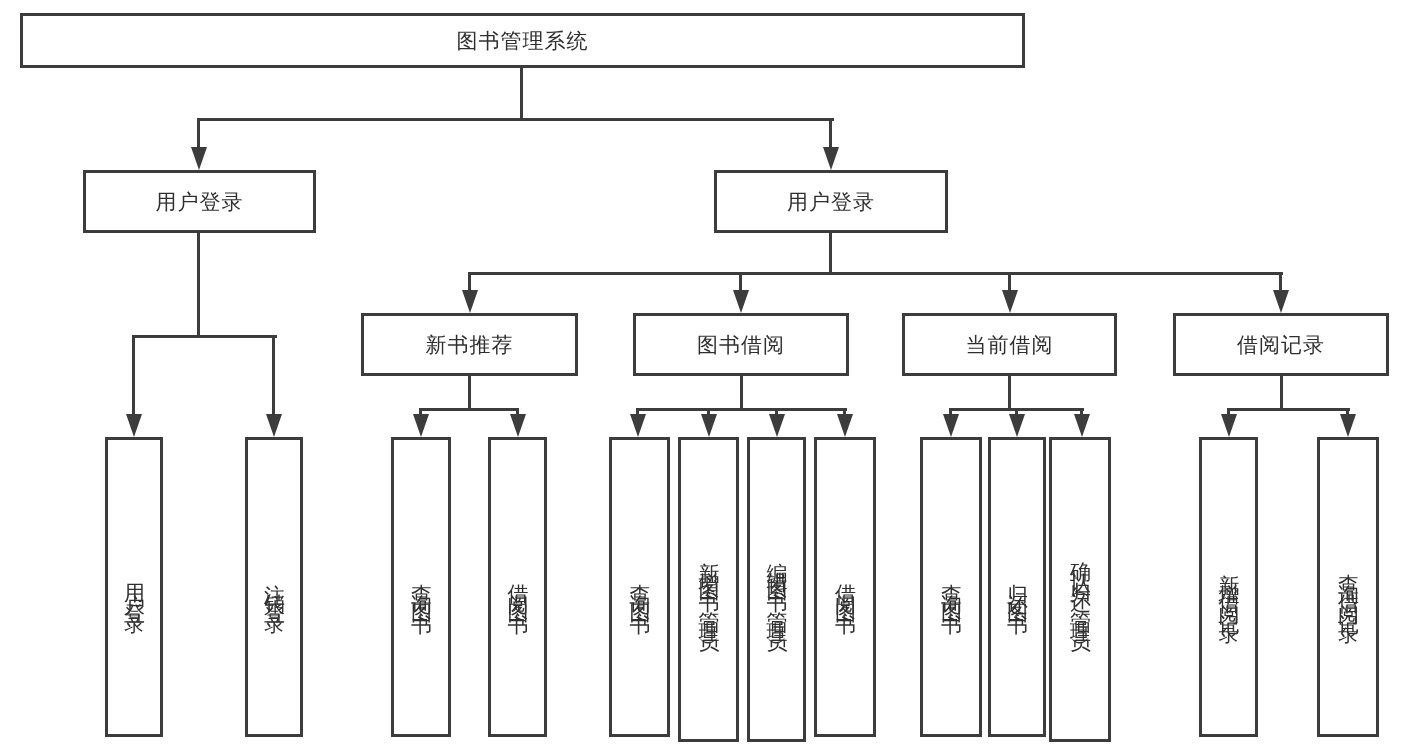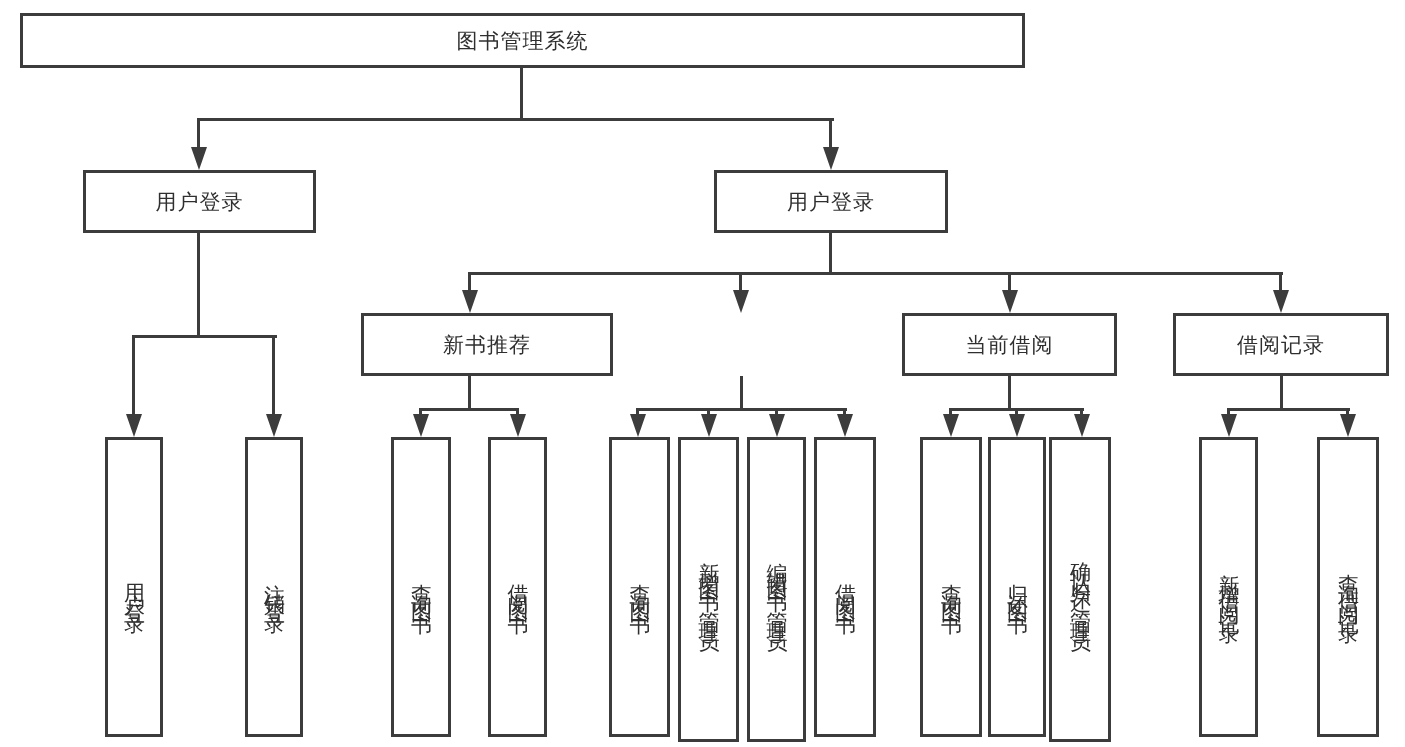--- a/index.html
+++ b/index.html
@@ -68,22 +68,25 @@
     <span class="hlabel">图书管理系统</span>
   </div>
 
   <div class="box" style="left:83px;top:170px;width:233px;height:63px;">
     <span class="hlabel">用户登录</span>
   </div>
   <div class="box" style="left:714px;top:170px;width:234px;height:63px;">
     <span class="hlabel">用户登录</span>
   </div>
 
-  <div class="box" style="left:361px;top:313px;width:252px;height:63px;">
+  <div class="box" style="left:361px;top:313px;width:217px;height:63px;">
     <span class="hlabel">新书推荐</span>
+  </div>
+  <div class="box" style="left:633px;top:313px;width:216px;height:63px;">
+    <span class="hlabel">图书借阅</span>
   </div>
   <div class="box" style="left:1173px;top:313px;width:216px;height:63px;">
     <span class="hlabel">借阅记录</span>
   </div>
   <div class="box" style="left:902px;top:313px;width:215px;height:63px;">
     <span class="hlabel">当前借阅</span>
   </div>
 
   <div class="box" style="left:105px;top:437px;width:58px;height:300px;">
     <span class="vlabel">用户登录</span>

